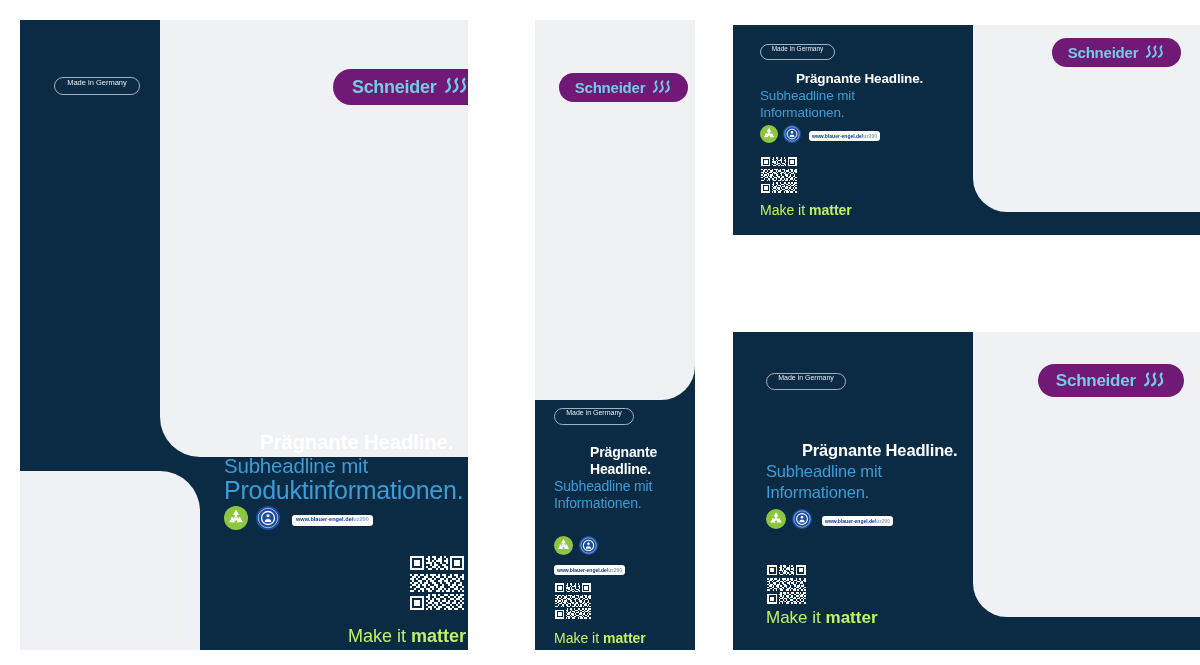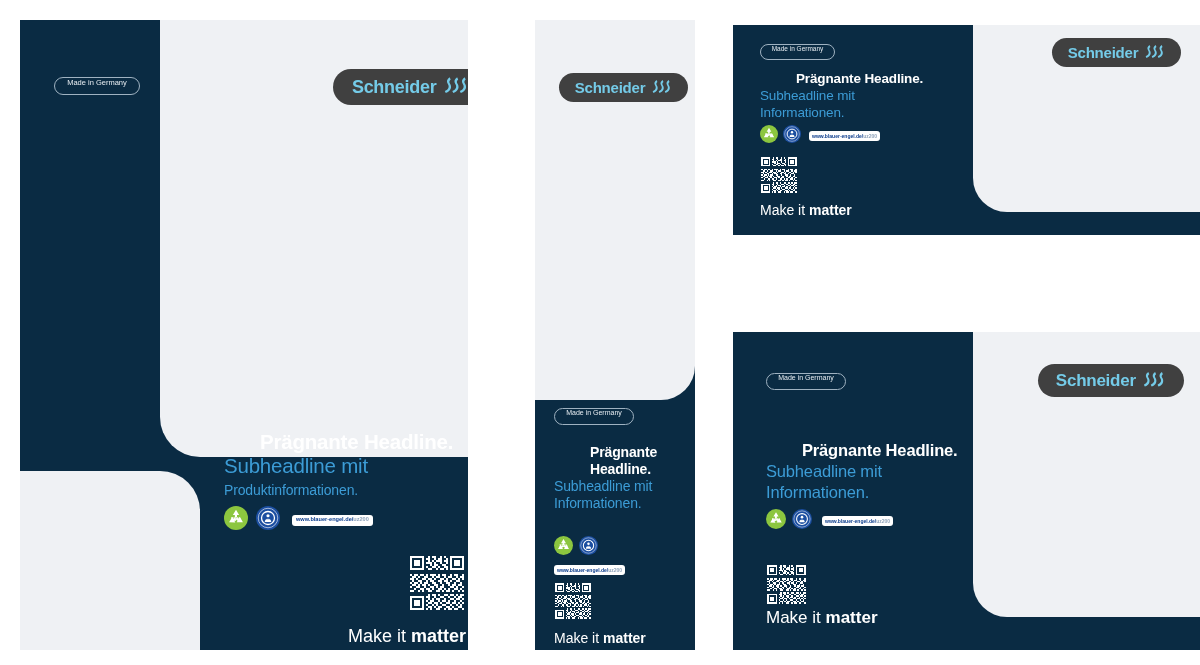--- a/index.html
+++ b/index.html
@@ -13,21 +13,21 @@
   .stage { position: relative; width: 1200px; height: 665px; background:#fff; }
 
   
   .panel { position: absolute; overflow: hidden; background: #0A2B43; }
 
   .light { position: absolute; background: #EFF1F4; }
 
   
   .logo-pill {
     position: absolute;
-    background: #404040;
+    background: #701a75;
     border-radius: 999px;
     display: flex;
     align-items: center;
     gap: 0.42em;
     color: #74CBE8;
     font-weight: bold;
     letter-spacing: -0.015em;
     white-space: nowrap;
     padding-left: 1.05em;
     padding-right: 1.0em;
@@ -67,21 +67,21 @@
     white-space: nowrap;
     overflow: hidden;
     line-height: 1;
   }
   .url-pill .uz { color: #8FA3BA; }
 
   
   .qr { position: absolute; image-rendering: pixelated; }
 
   
-  .claim { position: absolute; color: #ffffff; white-space: nowrap; font-weight: 300; }
+  .claim { position: absolute; color: #bef264; white-space: nowrap; font-weight: 300; }
   .claim b { font-weight: bold; }
 </style>
 </head>
 <body>
 
 <div class="stage">
 
   <div class="panel" style="left:20px; top:20px; width:448px; height:630px;">
 
     <div class="light" style="left:140px; top:0px; width:308px; height:437px; border-bottom-left-radius:40px;"></div>
@@ -101,21 +101,21 @@
       </span>
     </div>
 
     <div class="mig-pill" style="left:34px; top:57px; width:86px; height:18px; font-size:7.5px;">
       <span>Made in Germany</span>
     </div>
 
     <div class="textblock" style="left:204px; top:410px; width:240px;">
       <div class="headline" style="font-size:20.5px; line-height:24px;">Prägnante Headline.</div>
       <div class="subheadline" style="font-size:20.5px; line-height:24px;">Subheadline mit</div>
-      <div class="subheadline" style="font-size:14px; line-height:24px;">Produktinformationen.</div>
+      <div class="subheadline" style="font-size:25px; line-height:24px;">Produktinformationen.</div>
     </div>
 
     <div class="eco-row" style="left:204px; top:486px; gap:8px;">
       <span>
         <svg width="24" height="24" viewBox="0 0 48 48" aria-hidden="true">
           <circle cx="24" cy="24" r="24" fill="#8CC63F"></circle>
           <g fill="#FFFFFF">
             <path d="M24 7.5l6.2 10.6-4.2 0 0 4.6-4.3 0 0-4.6-4 0z"></path>
             <path d="M10.2 32.6L16.4 22l2.1 3.6 4-2.3 2.1 3.7-4 2.3 2.1 3.6z"></path>
             <path d="M37.8 32.6l-12.4 0 2.1-3.6-4-2.3 2.1-3.7 4 2.3 2.1-3.6z"></path>

